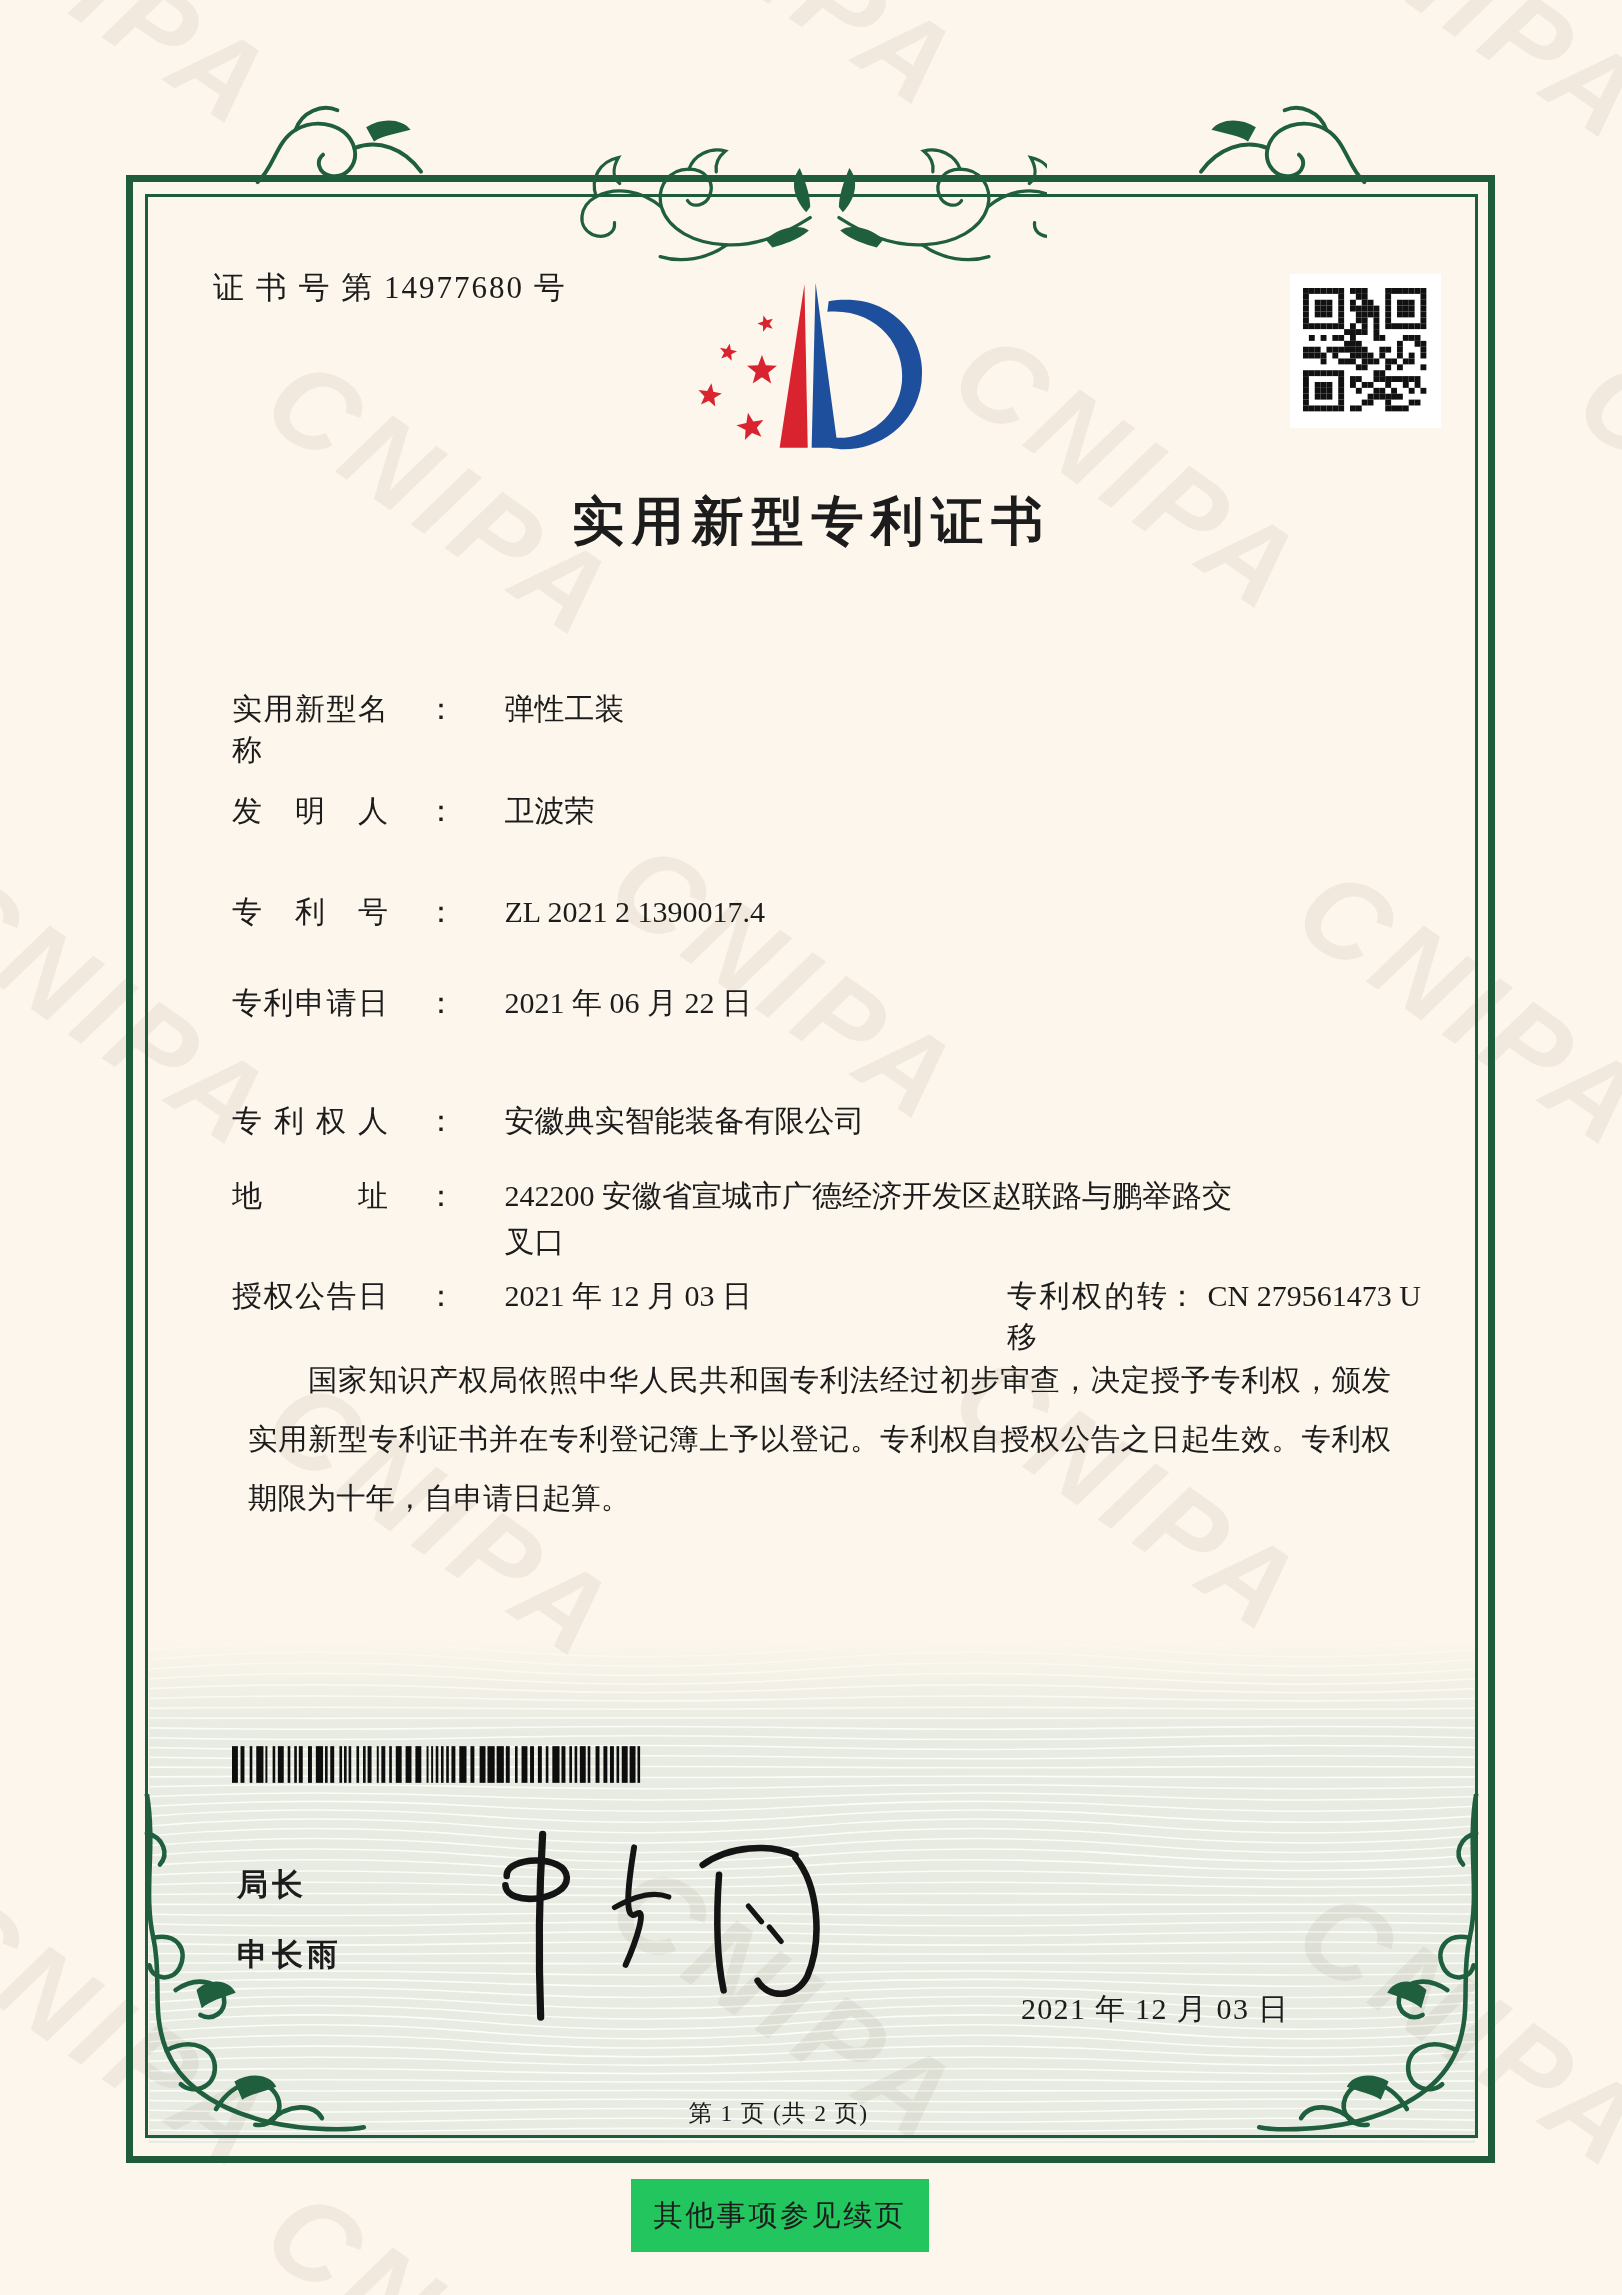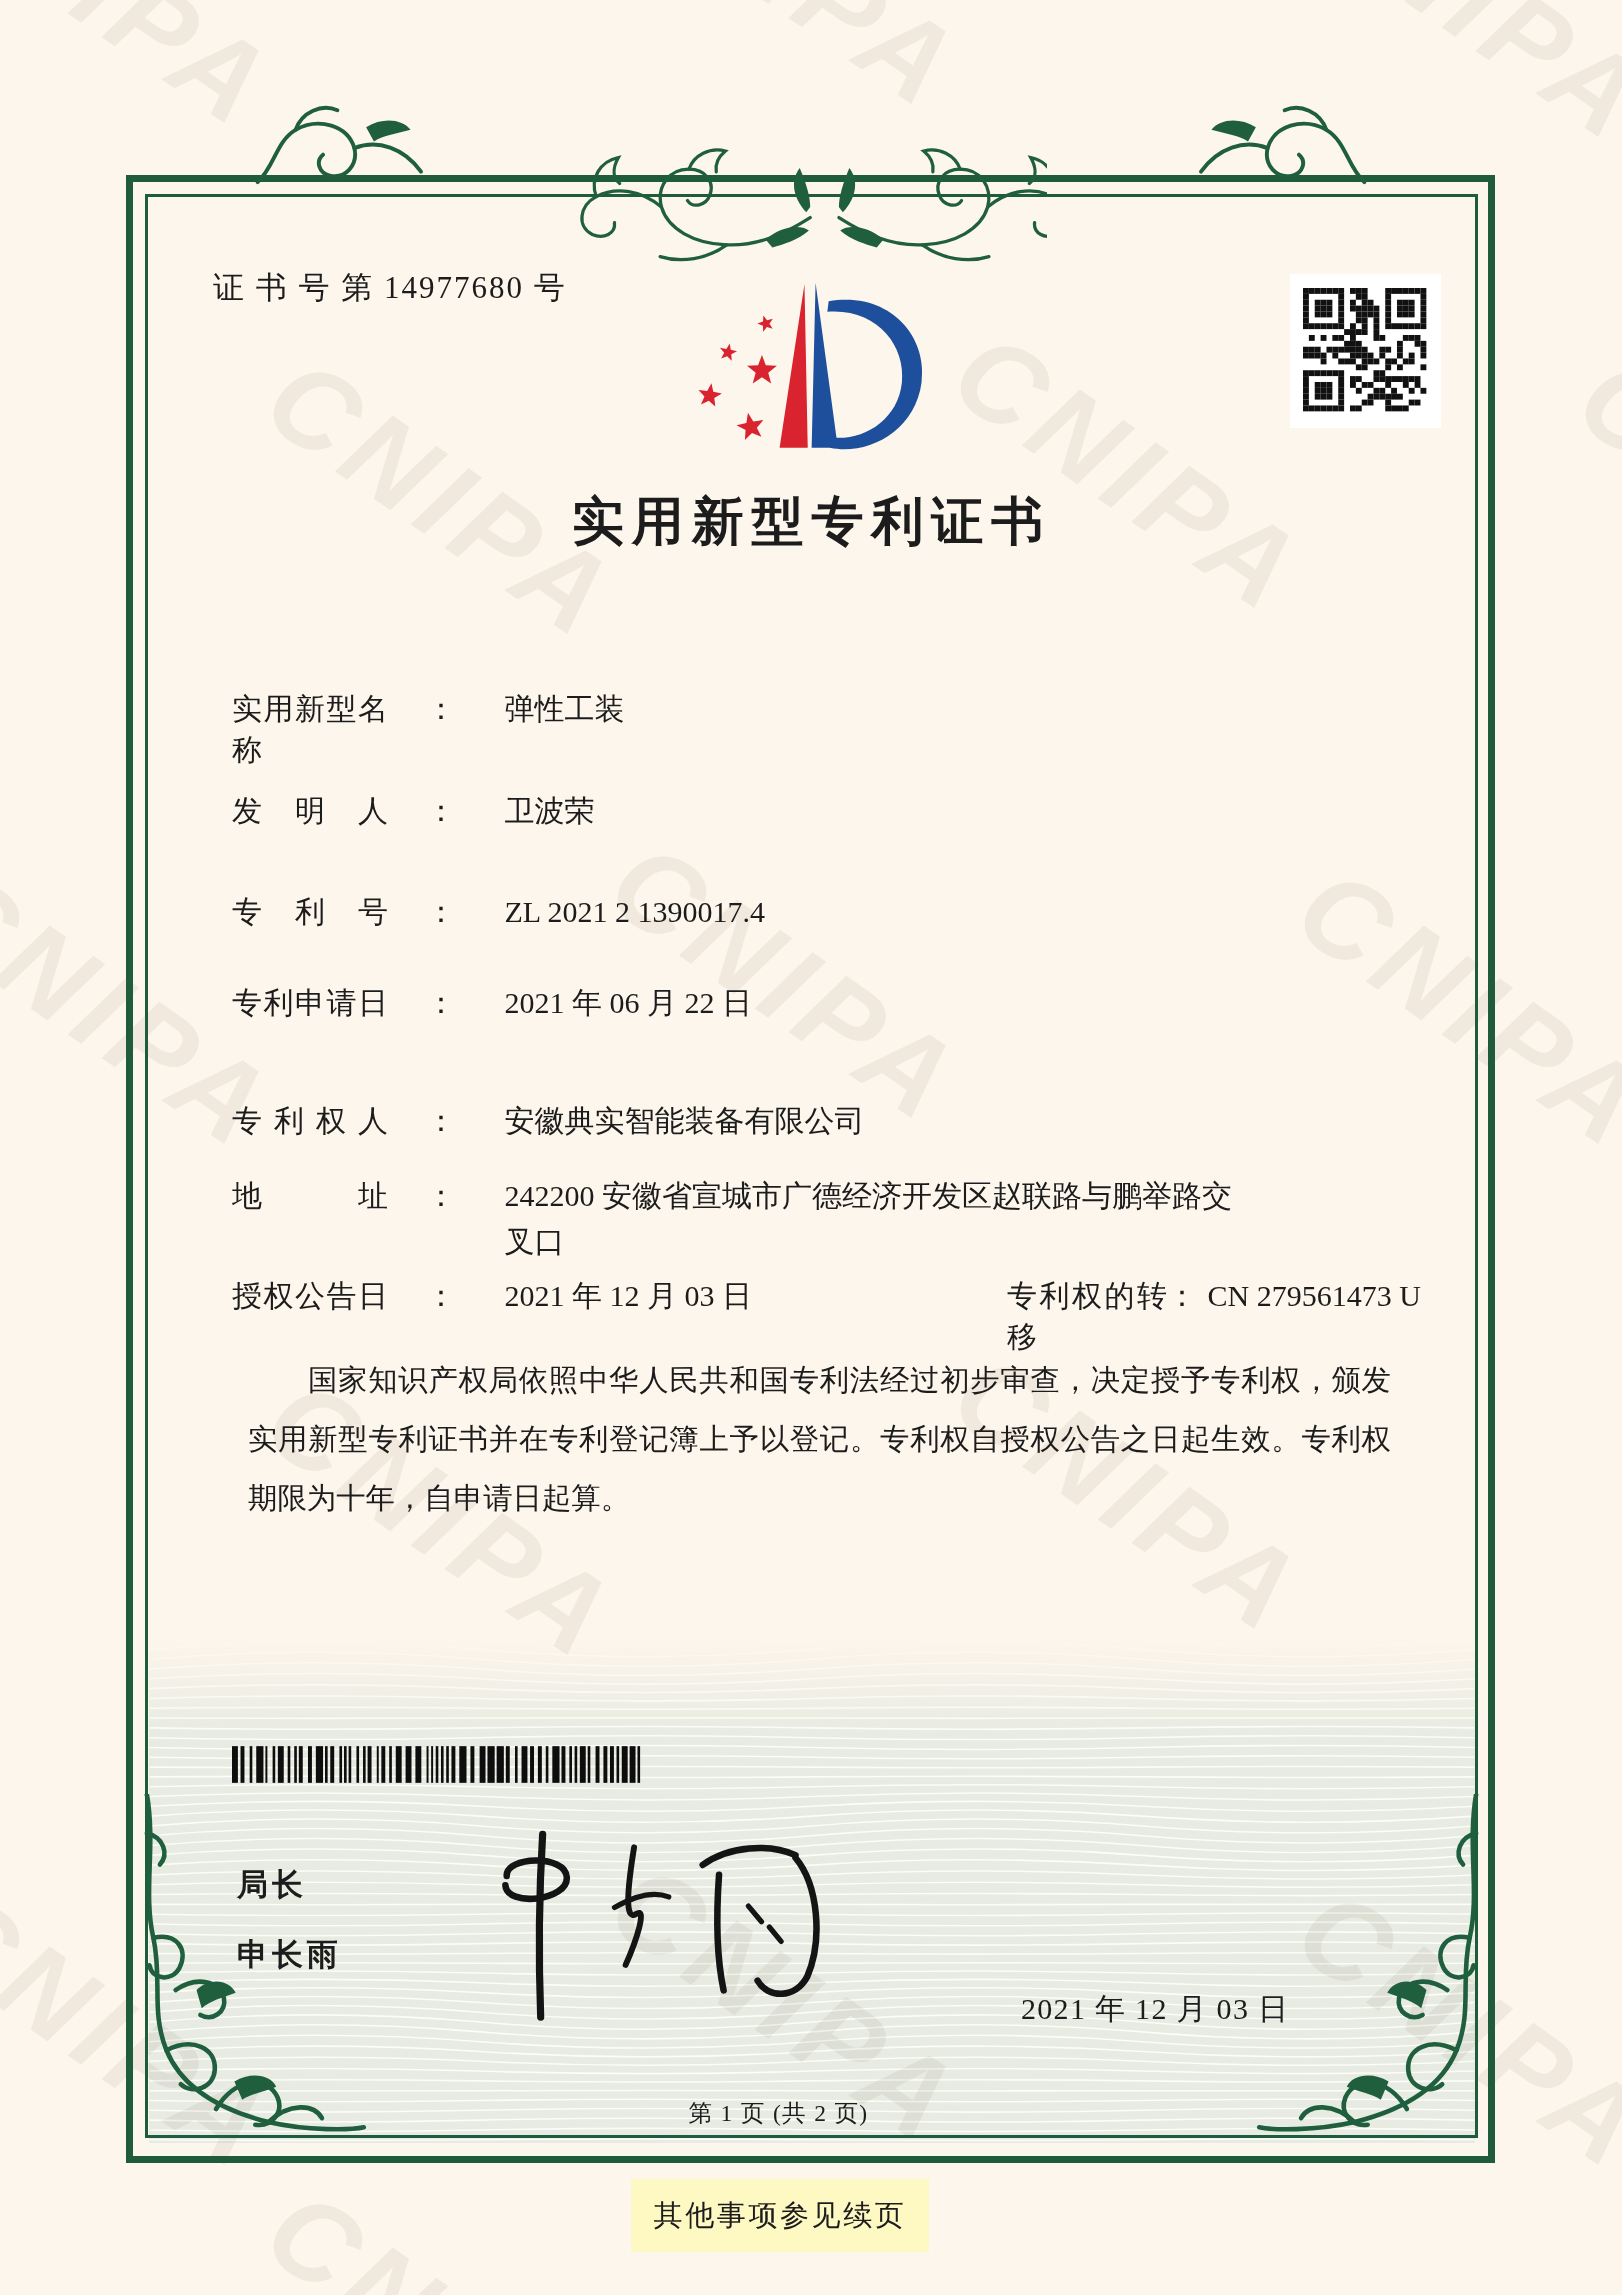--- a/index.html
+++ b/index.html
@@ -46,21 +46,21 @@
   .paras p{margin:16px;text-indent:60px;}
   
   .barcode{position:absolute;left:232px;top:1746px;}
   .signer-title{position:absolute;left:237px;top:1864px;font-family:"Liberation Sans","DejaVu Sans",sans-serif;
     font-size:31px;font-weight:600;letter-spacing:3.9px;}
   .signer-name{position:absolute;left:237px;top:1934px;font-family:"Liberation Sans","DejaVu Sans",sans-serif;
     font-size:31px;font-weight:600;letter-spacing:3.9px;}
   .signature{position:absolute;left:487px;top:1829px;}
   .issue-date{position:absolute;left:1021px;top:1989px;font-size:30px;letter-spacing:1.3px;}
   .page-note{position:absolute;left:0;top:2097px;width:1557px;text-align:center;font-size:23.6px;letter-spacing:1.3px;}
-  .cont-box{position:absolute;left:631px;top:2179px;width:298px;height:73px;background:#fef9c3;
+  .cont-box{position:absolute;left:631px;top:2179px;width:298px;height:73px;background:#22c55e;
     display:flex;align-items:center;justify-content:center;}
   .cont-box span{font-size:29px;letter-spacing:2.6px;}
   
   .orn{position:absolute;pointer-events:none;}
   .flip{transform:scaleX(-1);}
 </style>
 </head>
 <body>
 
 <div class="page">

